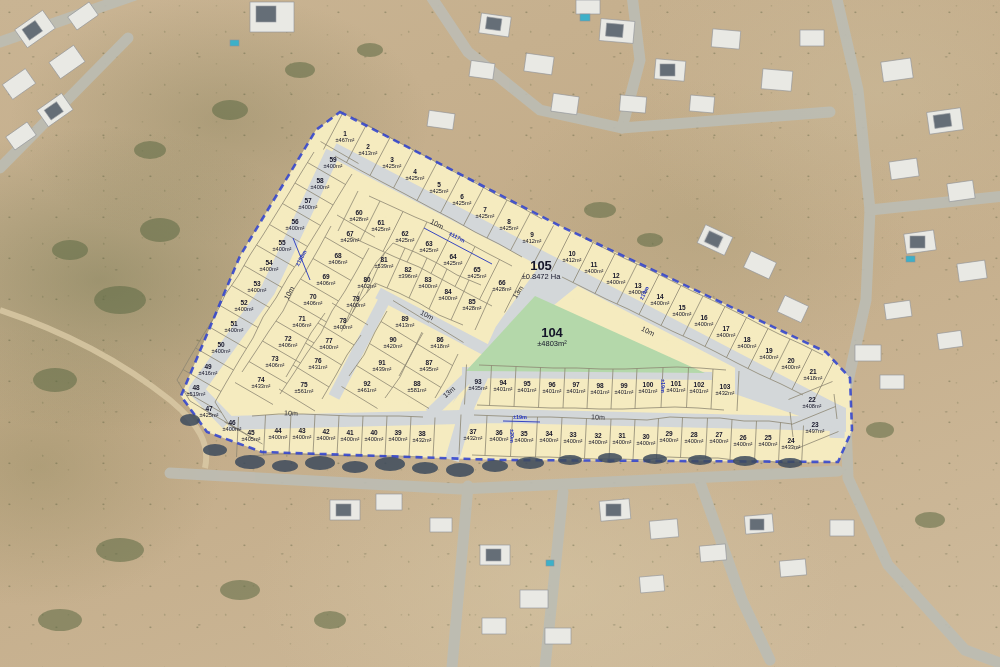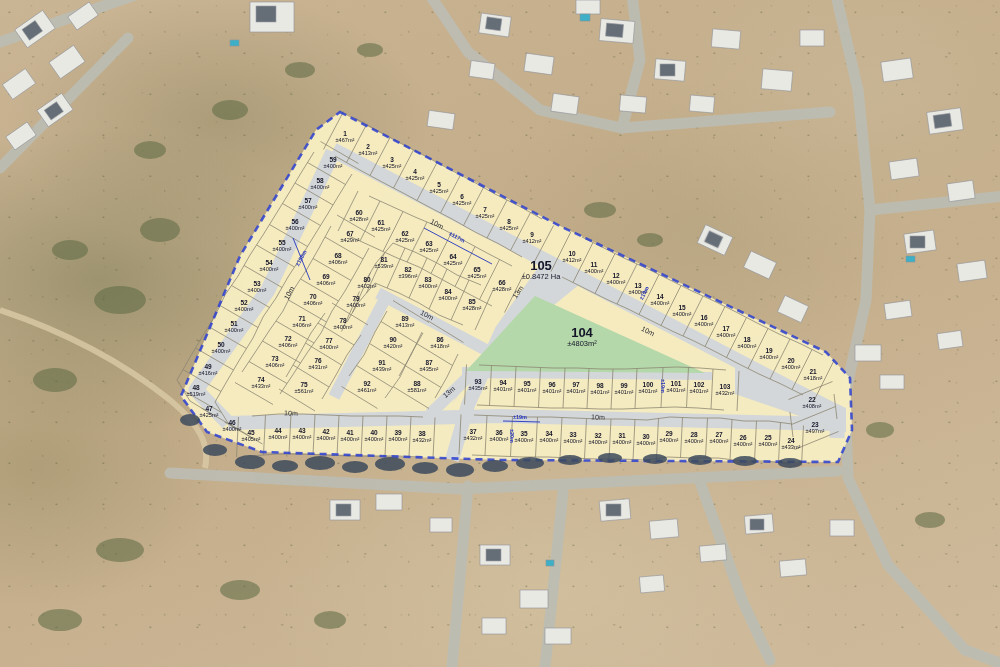--- a/index.html
+++ b/index.html
@@ -752,21 +752,21 @@
         <div class="ar">±401m²</div>
       </div>
       <div class="lot-label" style="left: 699px; top: 388px; transform: translate(-50%, -50%);">
         <div class="num">102</div>
         <div class="ar">±401m²</div>
       </div>
       <div class="lot-label" style="left: 725px; top: 390px; transform: translate(-50%, -50%);">
         <div class="num">103</div>
         <div class="ar">±432m²</div>
       </div>
-      <div class="lot-label big" style="left: 582px; top: 337px; transform: translate(-50%, -50%);">
+      <div class="lot-label big" style="left: 552px; top: 337px; transform: translate(-50%, -50%);">
         <div class="num">104</div>
         <div class="ar">±4803m²</div>
       </div>
       <div class="lot-label big" style="left: 541px; top: 270px; transform: translate(-50%, -50%);">
         <div class="num">105</div>
         <div class="ar">±0.8472 Ha</div>
       </div>
       <div class="road-label" style="left: 437px; top: 224px; transform: translate(-50%, -50%) rotate(28deg);">10m</div>
       <div class="road-label" style="left: 648px; top: 331px; transform: translate(-50%, -50%) rotate(27deg);">10m</div>
       <div class="road-label" style="left: 289px; top: 293px; transform: translate(-50%, -50%) rotate(-61deg);">10m</div>

